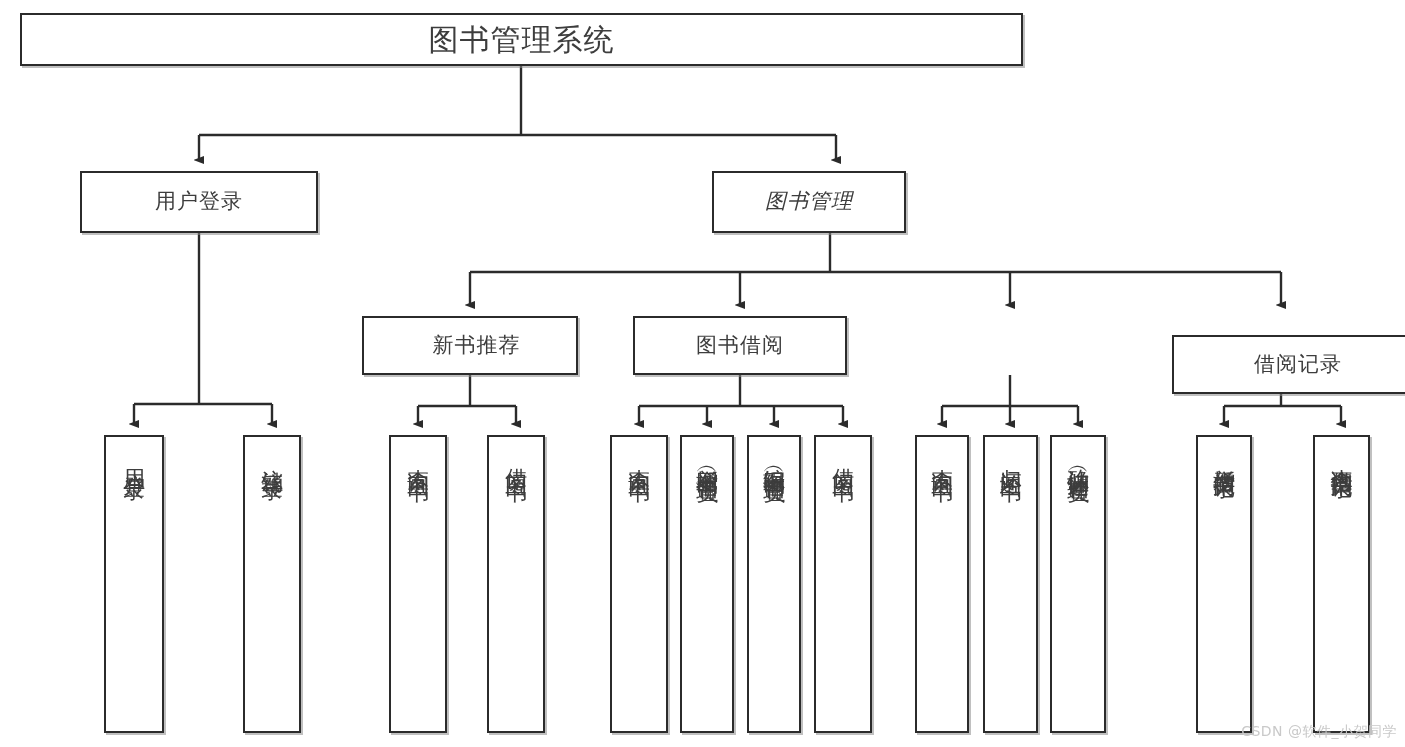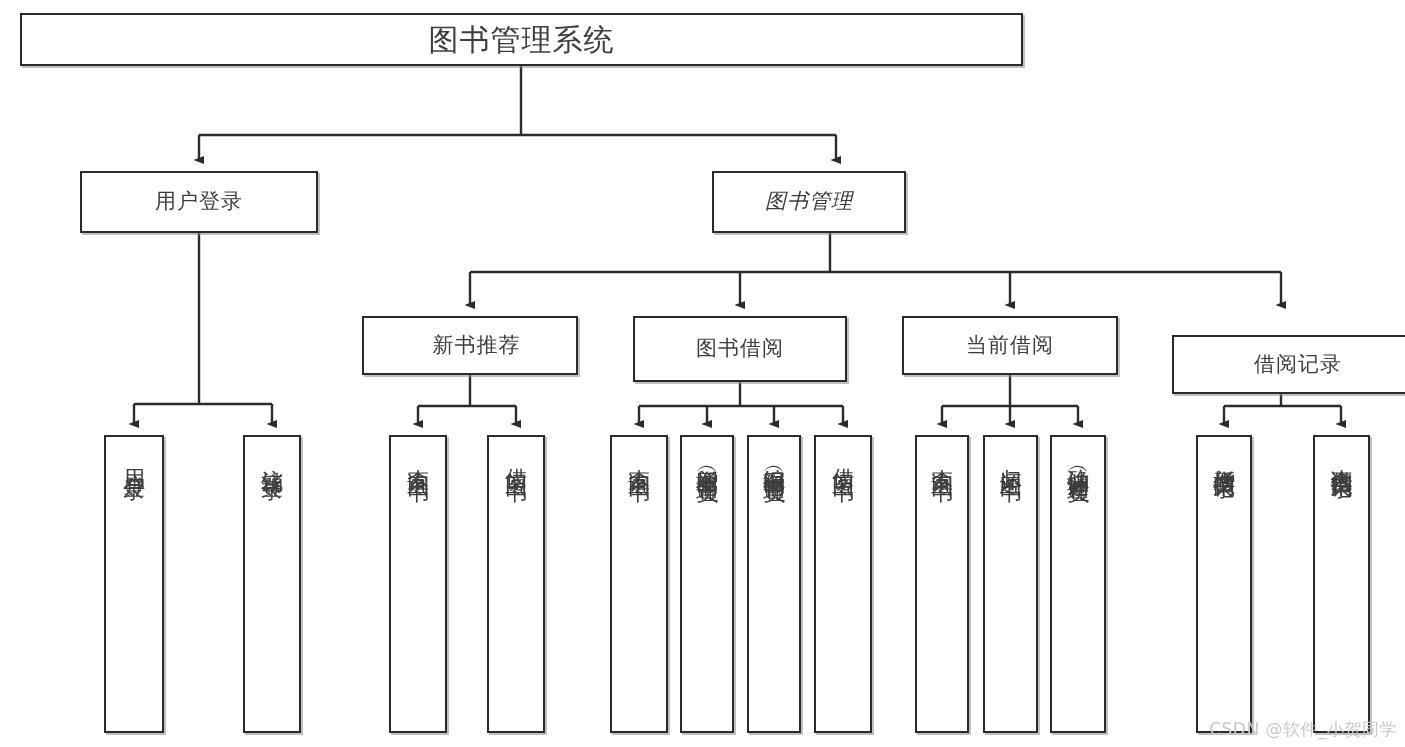--- a/index.html
+++ b/index.html
@@ -60,21 +60,21 @@
   }
   .node.vertical.tall-text .label {
     letter-spacing: 2px;
   }
   .node.root .label { font-size: 30px; }
   .watermark {
     position: absolute;
     right: 8px;
     bottom: 6px;
     color: #c9c9c9;
-    font-size: 17px;
+    font-size: 14px;
     letter-spacing: 0.5px;
     white-space: nowrap;
     user-select: none;
   }
 </style>
 </head>
 <body>
 
 <div id="diagram-root">
 
@@ -135,25 +135,22 @@
   <div class="node" style="left: 80px; top: 171px; width: 238px; height: 62px;">
     <span class="label">用户登录</span>
   </div>
   <div class="node" style="left: 712px; top: 171px; width: 194px; height: 62px; font-style: italic;">
     <span class="label">图书管理</span>
   </div>
 
   <div class="node" style="left: 362px; top: 316px; width: 216px; height: 59px; padding-left: 13px;">
     <span class="label">新书推荐</span>
   </div>
-  <div class="node" style="left: 633px; top: 316px; width: 214px; height: 66px;">
+  <div class="node" style="left: 633px; top: 316px; width: 214px; height: 59px;">
     <span class="label">图书借阅</span>
-  </div>
-  <div class="node" style="left: 902px; top: 316px; width: 216px; height: 59px;">
-    <span class="label">当前借阅</span>
   </div>
   <div class="node" style="left: 1172px; top: 316px; width: 252px; height: 59px; margin-top: 19px;">
     <span class="label">借阅记录</span>
   </div>
 
   <div class="node vertical" style="left: 104px; top: 435px; width: 60px; height: 298px;">
     <span class="label">用户登录</span>
   </div>
   <div class="node vertical" style="left: 243px; top: 435px; width: 58px; height: 298px;">
     <span class="label">注销登录</span>

